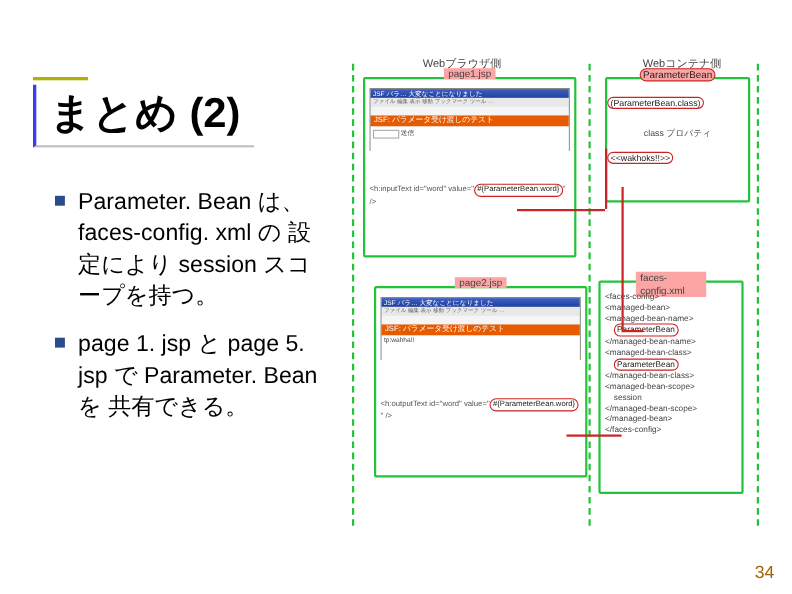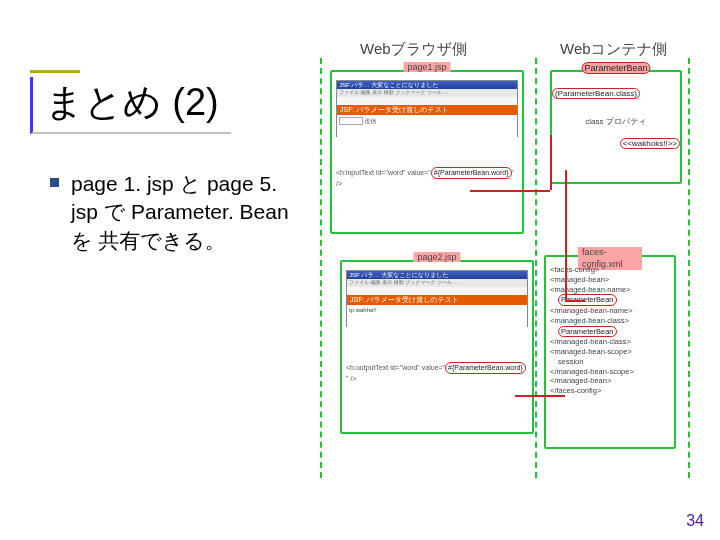--- a/index.html
+++ b/index.html
@@ -1,55 +1,59 @@
 <!DOCTYPE html>
 <html><head>
 <meta charset="utf-8">
 <style>
   html,body{margin:0;padding:0;width:720px;height:540px;background:#fff;font-family:"Meiryo","Hiragino Sans",sans-serif;color:#000;overflow:hidden}
   .slide{position:relative;width:720px;height:540px}
   
   .title-block{position:absolute;left:30px;top:70px}
   .title-rule{width:50px;height:3px;background:#b0b000;margin-bottom:4px}
   .title-box{border-left:3px solid #3a3af0;border-bottom:2px solid #c0c0c0;padding:0 12px 4px 12px}
-  .title-text{font-size:38px;font-weight:400;color:#000}
+  .title-text{font-size:38px;font-weight:700;color:#000}
   
   .bullets{position:absolute;left:50px;top:170px;width:245px;font-size:21px;line-height:1.35}
   .bullet{display:flex;margin-bottom:16px}
   .sq{width:9px;height:9px;background:#2a4d8a;margin-top:8px;margin-right:12px;flex:none}
   
   .diagram{position:absolute;left:320px;top:40px;width:370px;height:440px;font-size:8px;color:#444}
-  .col-label{position:absolute;top:0;font-size:15px;}
+  .col-label{position:absolute;top:11px;font-size:10px;text-align:center}
   .vline{position:absolute;top:18px;height:420px;border-left:2px dashed #24c23a}
   .panel{position:absolute;border:2px solid #24c23a;border-radius:2px;background:#fff}
   .panel-title{position:absolute;top:-10px;left:50%;transform:translateX(-50%);background:#fca5a5;padding:0 4px;font-size:9px}
   .browser{position:absolute;left:4px;right:4px;border:1px solid #888;background:#dfe5f2}
   .tbar{height:8px;background:linear-gradient(#4060c0,#2040a0);display:flex;align-items:center;color:#fff;font-size:6px;padding-left:2px}
   .mbar{height:8px;background:#e8e8e8;font-size:5px;color:#666;padding-left:2px;white-space:nowrap;overflow:hidden}
   .banner{height:10px;background:#e65a00;color:#fff;font-size:7px;padding-left:3px;line-height:10px;white-space:nowrap;overflow:hidden}
   .body{height:20px;background:#fff;font-size:6px;padding:2px;color:#444}
   .code{position:absolute;left:4px;right:4px;font-size:7px;line-height:1.4;color:#555}
   .hl{border:1px solid #c22;border-radius:6px;padding:0 2px;color:#222;display:inline-block}
   .link{position:absolute;height:1.5px;background:#c22}
   .link-v{position:absolute;width:1.5px;background:#c22}
-  .pagenum{position:absolute;right:16px;bottom:10px;font-size:16px;color:#4c1d95}
+  .pagenum{position:absolute;right:16px;bottom:10px;font-size:16px;color:#a16207}
 </style>
 </head>
 <body>
 
 <div class="slide">
 
   <div class="title-block">
     <div class="title-rule"></div>
     <div class="title-box">
       <span class="title-text">まとめ (2)</span>
     </div>
   </div>
 
   <div class="bullets">
+    <div class="bullet">
+      <div class="sq"></div>
+      <div>Parameter. Bean は、 faces-config. xml の 設定により session スコープを持つ。</div>
+    </div>
     <div class="bullet">
       <div class="sq"></div>
       <div>page 1. jsp と page 5. jsp で Parameter. Bean を 共有できる。</div>
     </div>
   </div>
 
   <div class="diagram">
     <div class="col-label" style="left:40px;width:120px">Webブラウザ側</div>
     <div class="col-label" style="left:240px;width:120px">Webコンテナ側</div>
 
@@ -89,21 +93,21 @@
         <span>&lt;h:outputText id="word"
   value="</span><span class="hl">#{ParameterBean.word}</span><span>"
 /&gt;</span>
       </div>
     </div>
 
     <div class="panel" style="left:230px;top:30px;width:128px;height:110px;font-size:8px">
       <div class="panel-title hl" style="border-radius:8px">ParameterBean</div>
       <div style="position:absolute;top:16px;width:100%;text-align:left"><span class="hl">(ParameterBean.class)</span></div>
       <div style="position:absolute;top:44px;width:100%;text-align:center">class プロパティ</div>
-      <div style="position:absolute;top:66px;width:100%;text-align:right"><span class="hl">&lt;&lt;wakhoks!!&gt;&gt;</span></div>
+      <div style="position:absolute;top:66px;width:100%;text-align:left"><span class="hl">&lt;&lt;wakhoks!!&gt;&gt;</span></div>
     </div>
 
     <div class="panel" style="left:224px;top:215px;width:128px;height:190px;font-size:7.5px;line-height:1.3">
       <div class="panel-title">faces-config.xml</div>
       <div style="position:absolute;top:8px;left:4px;right:2px">
         <div>&lt;faces-config&gt;</div>
         <div>&lt;managed-bean&gt;</div>
         <div>&lt;managed-bean-name&gt;</div>
         <div style="padding-left:8px"><span class="hl">ParameterBean</span></div>
         <div>&lt;/managed-bean-name&gt;</div>

